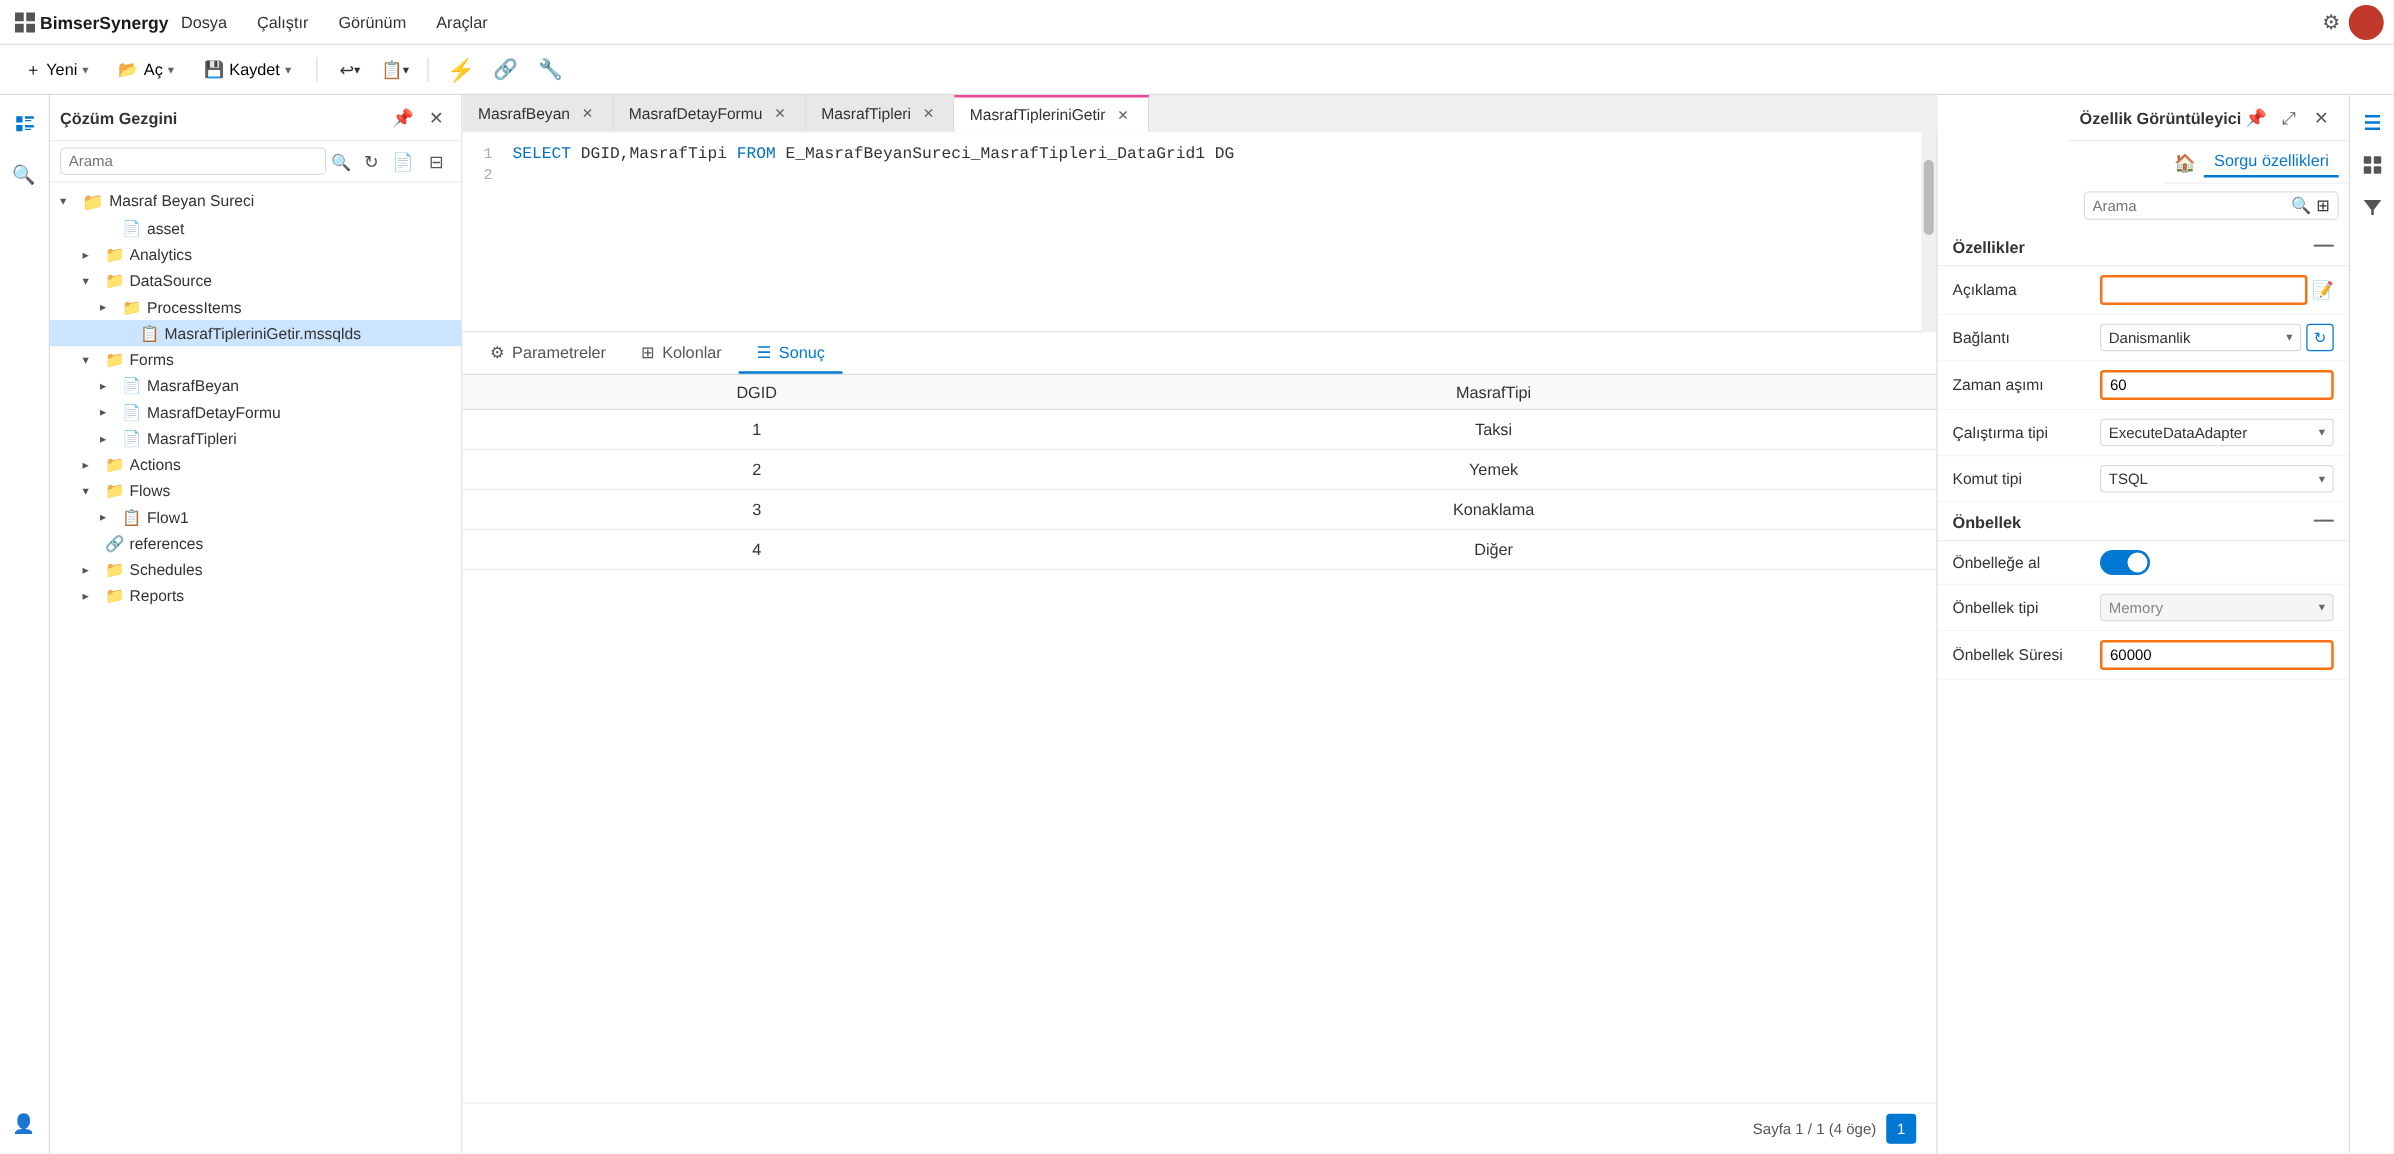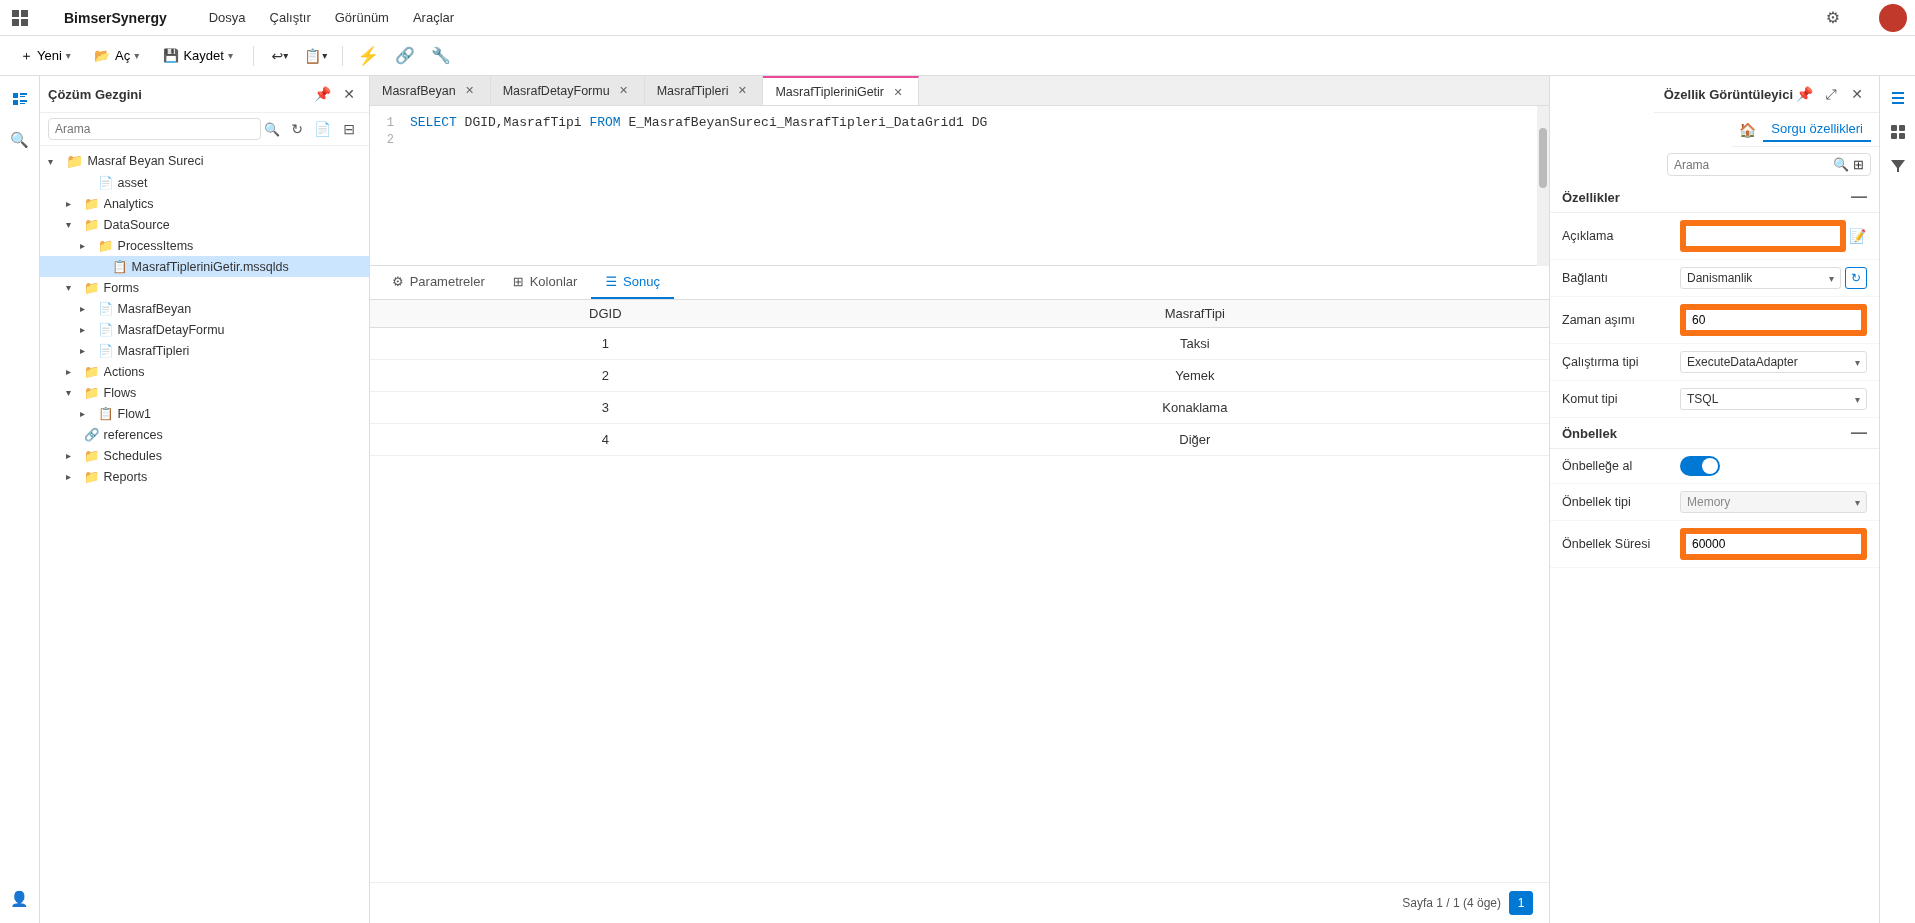--- a/index.html
+++ b/index.html
@@ -1,19 +1,19 @@
 <!DOCTYPE html>
 <html><head>
   <meta charset="utf-8">
   <style>
     * { box-sizing: border-box; margin: 0; padding: 0; }
     body { font-family: 'Segoe UI', Arial, sans-serif; font-size: 13px; background: #f0f0f0; color: #333; overflow: hidden; height: 923px; width: 1915px; display: flex; flex-direction: column; }
 
     
-    .top-bar { background: #fff; border-bottom: 1px solid #ddd; display: flex; align-items: center; height: 36px; padding: 0 8px; gap: 32px; }
+    .top-bar { background: #fff; border-bottom: 1px solid #ddd; display: flex; align-items: center; height: 36px; padding: 0 8px; gap: 0; }
     .app-icon { width: 24px; height: 24px; display: flex; align-items: center; justify-content: center; cursor: pointer; }
     .app-name { font-weight: 600; font-size: 14px; color: #1a1a1a; }
     .menu-items { display: flex; gap: 4px; }
     .menu-item { padding: 4px 10px; cursor: pointer; border-radius: 4px; font-size: 13px; }
     .user-avatar { width: 28px; height: 28px; border-radius: 50%; background: #c0392b; margin-left: auto; cursor: pointer; }
 
     
     .toolbar { background: #fff; border-bottom: 1px solid #ddd; height: 40px; display: flex; align-items: center; padding: 0 12px; gap: 8px; }
     .toolbar-btn { display: flex; align-items: center; gap: 4px; padding: 4px 8px; cursor: pointer; border-radius: 4px; font-size: 13px; border: none; background: none; }
     .toolbar-btn .chevron { font-size: 10px; color: #666; }
@@ -83,21 +83,21 @@
     .rp-nav { display: flex; align-items: center; padding: 4px 8px; border-bottom: 1px solid #eee; gap: 6px; }
     .rp-nav-item { display: flex; align-items: center; gap: 4px; padding: 4px 8px; cursor: pointer; font-size: 13px; color: #0078d4; border-bottom: 2px solid #0078d4; }
     .rp-search { display: flex; align-items: center; border: 1px solid #ddd; border-radius: 4px; margin: 6px 8px; padding: 3px 6px; gap: 4px; }
     .rp-search input { flex: 1; border: none; outline: none; font-size: 12px; }
     .rp-search-icon { color: #666; font-size: 13px; }
     .rp-content { flex: 1; overflow-y: auto; padding: 0; }
     .rp-section-header { display: flex; align-items: center; padding: 6px 12px; font-weight: 600; font-size: 13px; border-bottom: 1px solid #eee; justify-content: space-between; }
     .rp-section-collapse { font-size: 16px; color: #666; cursor: pointer; }
     .rp-field { display: flex; align-items: center; padding: 7px 12px; border-bottom: 1px solid #f5f5f5; gap: 8px; }
     .rp-field-label { width: 110px; font-size: 12.5px; color: #333; flex-shrink: 0; }
-    .rp-input { width: 100%; border: 6px solid #f97316; border-radius: 3px; padding: 3px 6px; font-size: 12px; outline: none; }
+    .rp-input { width: 100%; border: 2px solid #f97316; border-radius: 3px; padding: 3px 6px; font-size: 12px; outline: none; }
     .rp-select { display: flex; align-items: center; border: 1px solid #ddd; border-radius: 3px; padding: 3px 6px; font-size: 12px; background: #fff; flex: 1; cursor: pointer; }
     .rp-select-arrow { margin-left: auto; font-size: 10px; color: #666; }
     .rp-select-refresh { width: 22px; height: 22px; display: flex; align-items: center; justify-content: center; cursor: pointer; border: 1px solid #0078d4; border-radius: 3px; color: #0078d4; font-size: 12px; }
     .rp-select-wrapper { display: flex; gap: 4px; flex: 1; align-items: center; }
     .toggle-wrapper { display: flex; align-items: center; }
     .toggle { width: 40px; height: 20px; background: #0078d4; border-radius: 10px; position: relative; cursor: pointer; }
     .toggle::after { content: ''; width: 16px; height: 16px; background: #fff; border-radius: 50%; position: absolute; top: 2px; right: 2px; }
     .rp-cache-select { display: flex; align-items: center; border: 1px solid #ddd; border-radius: 3px; padding: 3px 6px; font-size: 12px; background: #f5f5f5; flex: 1; cursor: pointer; color: #888; }
 
     

